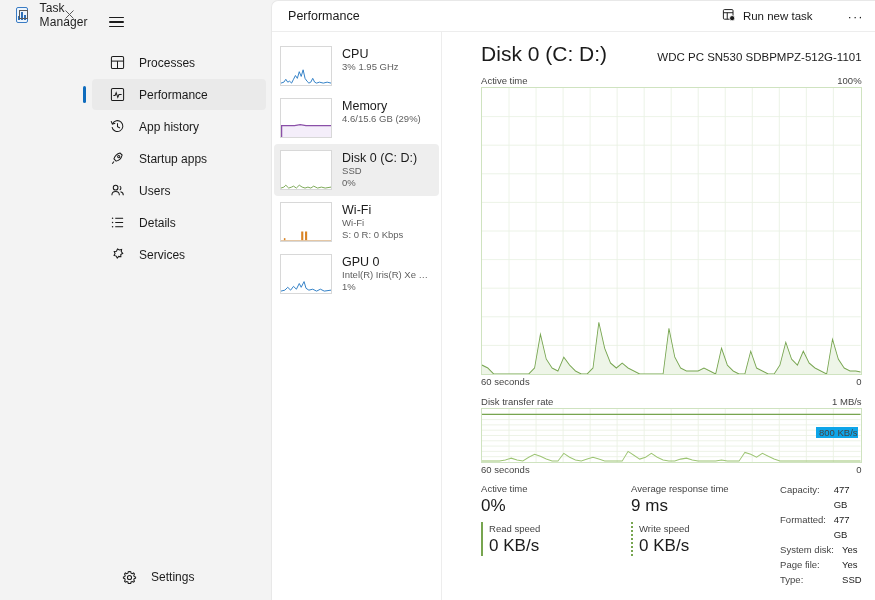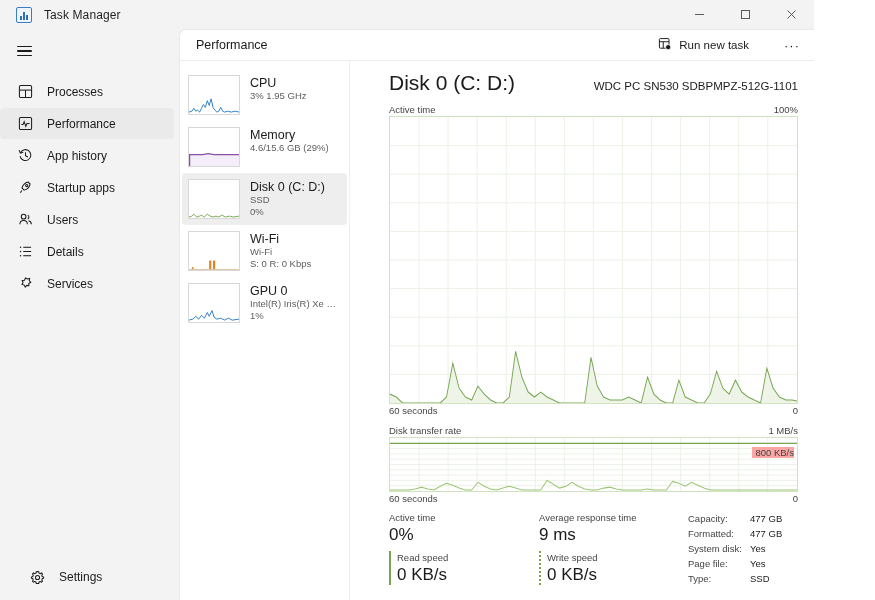--- a/index.html
+++ b/index.html
@@ -5,21 +5,21 @@
   * { box-sizing: border-box; margin: 0; padding: 0; }
   html, body {
     width: 875px; height: 600px;
     font-family: "Liberation Sans", sans-serif;
     background: #ffffff;
     overflow: hidden;
     color: #1b1b1b;
   }
   #app {
     width: 814px; height: 600px;
-    display: flex; flex-direction: column;
+    display: flex; 
     background: #f3f3f3;
     position: relative;
   }
 
   
   .titlebar {
     height: 29px; min-height: 29px;
     display: flex; align-items: center;
     background: #f3f3f3;
     position: relative;
@@ -178,22 +178,22 @@
     display:flex; justify-content:space-between;
     font-size: 9.5px; color:#444; margin-top: 9px; margin-bottom:1px;
   }
   .graph { position:relative; border:1px solid #cfe3c0; background:#fff; }
   .graph svg { display:block; width:100%; height:100%; }
   .g-axis-row {
     display:flex; justify-content:space-between;
     font-size: 9.5px; color:#444; margin-top:1px;
   }
   .g-inline-label {
-    position:absolute; right:3px; top:9px;
-    font-size: 9.5px; color:#444; background:#fca5a5; padding-left:3px;
+    position:absolute; right:3px; top:18px;
+    font-size: 9.5px; color:#444; background:#0ea5e9; padding-left:3px;
   }
 
   
   .stats { display:flex; margin-top: 7px; }
   .stat-left { width: 150px; min-width:150px; }
   .stat-mid { width: 145px; min-width:145px; }
   .stat-block { margin-bottom: 6px; }
   .stat-cap { font-size: 9.5px; color:#444; line-height: 13px; }
   .stat-val { font-size: 17px; color:#1b1b1b; line-height: 21px; font-weight:400; }
   .speed { display:flex; padding-left: 0; }

